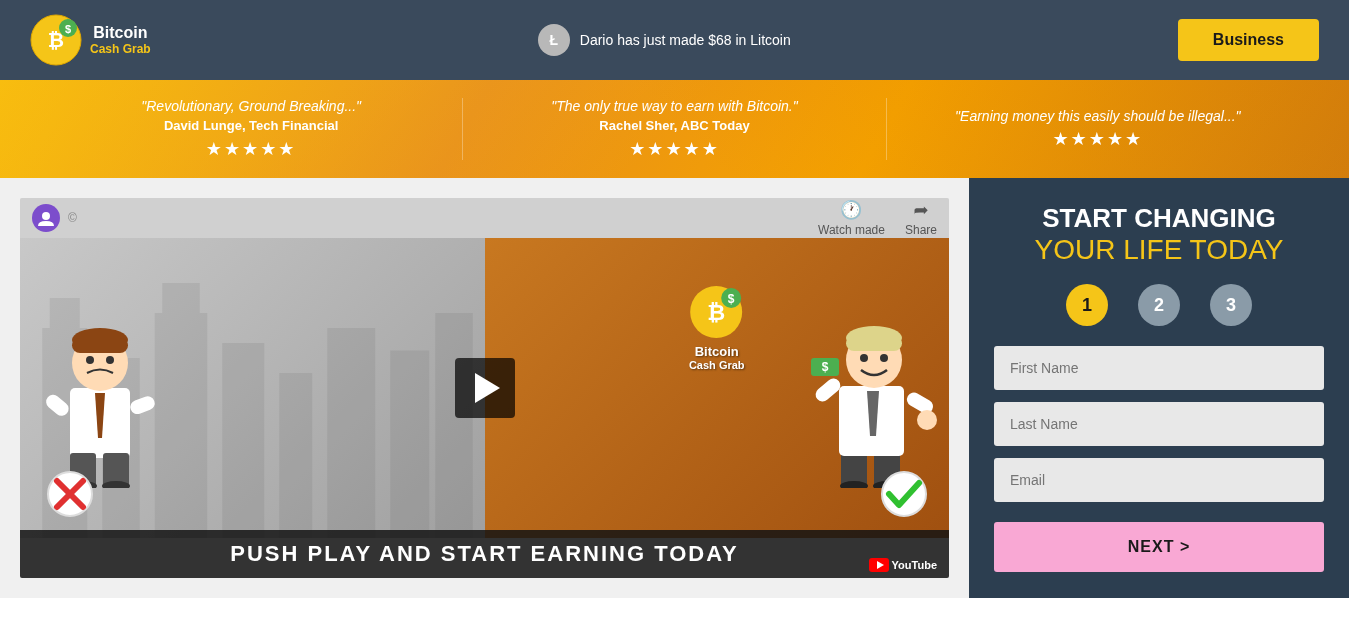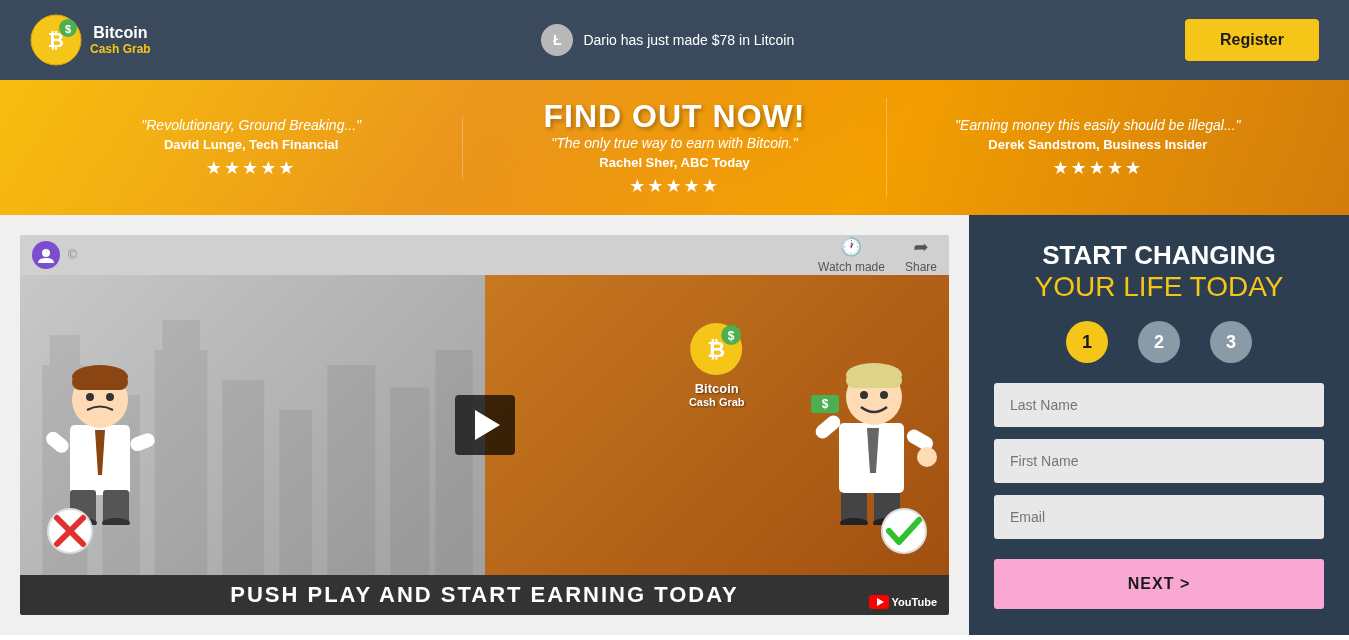--- a/index.html
+++ b/index.html
@@ -230,21 +230,21 @@
       border-bottom: 15px solid transparent;
       border-left: 25px solid white;
       margin-left: 5px;
     }
     .video-bottom-bar {
       background: rgba(20,20,20,0.85);
       position: absolute;
       bottom: 0;
       left: 0;
       right: 0;
-      height: 40px;
+      height: 48px;
       display: flex;
       align-items: center;
       justify-content: center;
     }
     .push-play-text {
       color: white;
       font-size: 22px;
       font-weight: 900;
       letter-spacing: 2px;
       text-transform: uppercase;
@@ -339,44 +339,42 @@
     <div>
       <div class="logo-text">Bitcoin</div>
       <div class="logo-text">
           <span>Cash Grab</span>
         </div>
     </div>
   </div>
 
   <div class="notification-area">
     <div class="litecoin-icon">Ł</div>
-    <span>Dario has just made $78 in Litcoin</span>
-  </div>
-
-  <button class="register-btn">Register</button>
+    <span>Dario has just made $68 in Litcoin</span>
+  </div>
+
+  <button class="register-btn">Business</button>
 </header>
 
 <div class="testimonials-bar">
 
   <div class="testimonial-item">
     <div class="testimonial-quote">"Revolutionary, Ground Breaking..."</div>
     <div class="testimonial-author">David Lunge, Tech Financial</div>
     <div class="stars">★★★★★</div>
   </div>
 
   <div class="testimonial-item">
-    <div class="find-out-now">FIND OUT NOW!</div>
     <div class="testimonial-quote">"The only true way to earn with Bitcoin."</div>
     <div class="testimonial-author">Rachel Sher, ABC Today</div>
     <div class="stars">★★★★★</div>
   </div>
 
   <div class="testimonial-item">
     <div class="testimonial-quote">"Earning money this easily should be illegal..."</div>
-    <div class="testimonial-author">Derek Sandstrom, Business Insider</div>
     <div class="stars">★★★★★</div>
   </div>
 </div>
 
 <div class="main-content">
 
   <div class="video-section">
     <div class="video-container">
 
       <div class="video-top-bar">
@@ -524,22 +522,22 @@
   <div class="form-section">
     <div class="form-title-white">START CHANGING</div>
     <div class="form-title-yellow">YOUR LIFE TODAY</div>
 
     <div class="step-indicators">
       <div class="step-circle step-active">1</div>
       <div class="step-circle step-inactive">2</div>
       <div class="step-circle step-inactive">3</div>
     </div>
 
+    <input class="form-input" type="text" placeholder="First Name" style="">
+
     <input class="form-input" type="text" placeholder="Last Name" style="">
 
-    <input class="form-input" type="text" placeholder="First Name" style="">
-
     <input class="form-input" type="email" placeholder="Email" style="">
 
     <button class="next-btn">NEXT &gt;</button>
   </div>
 
 </div>
 
 </body></html>

